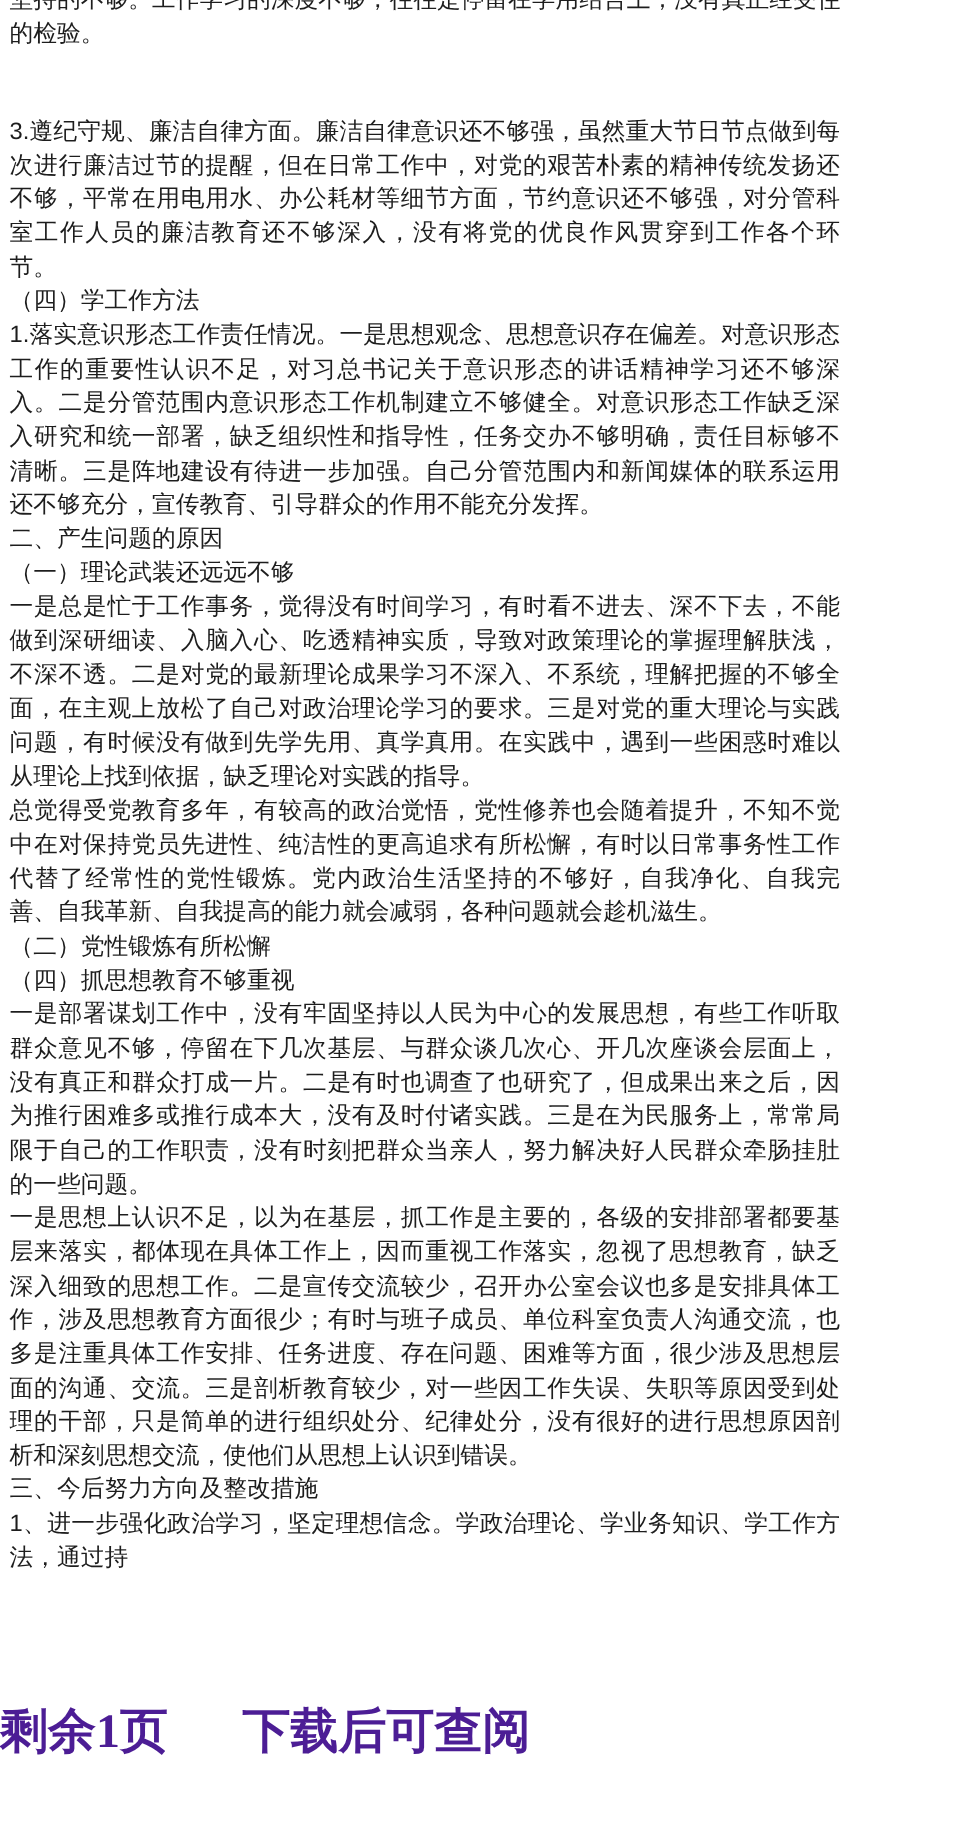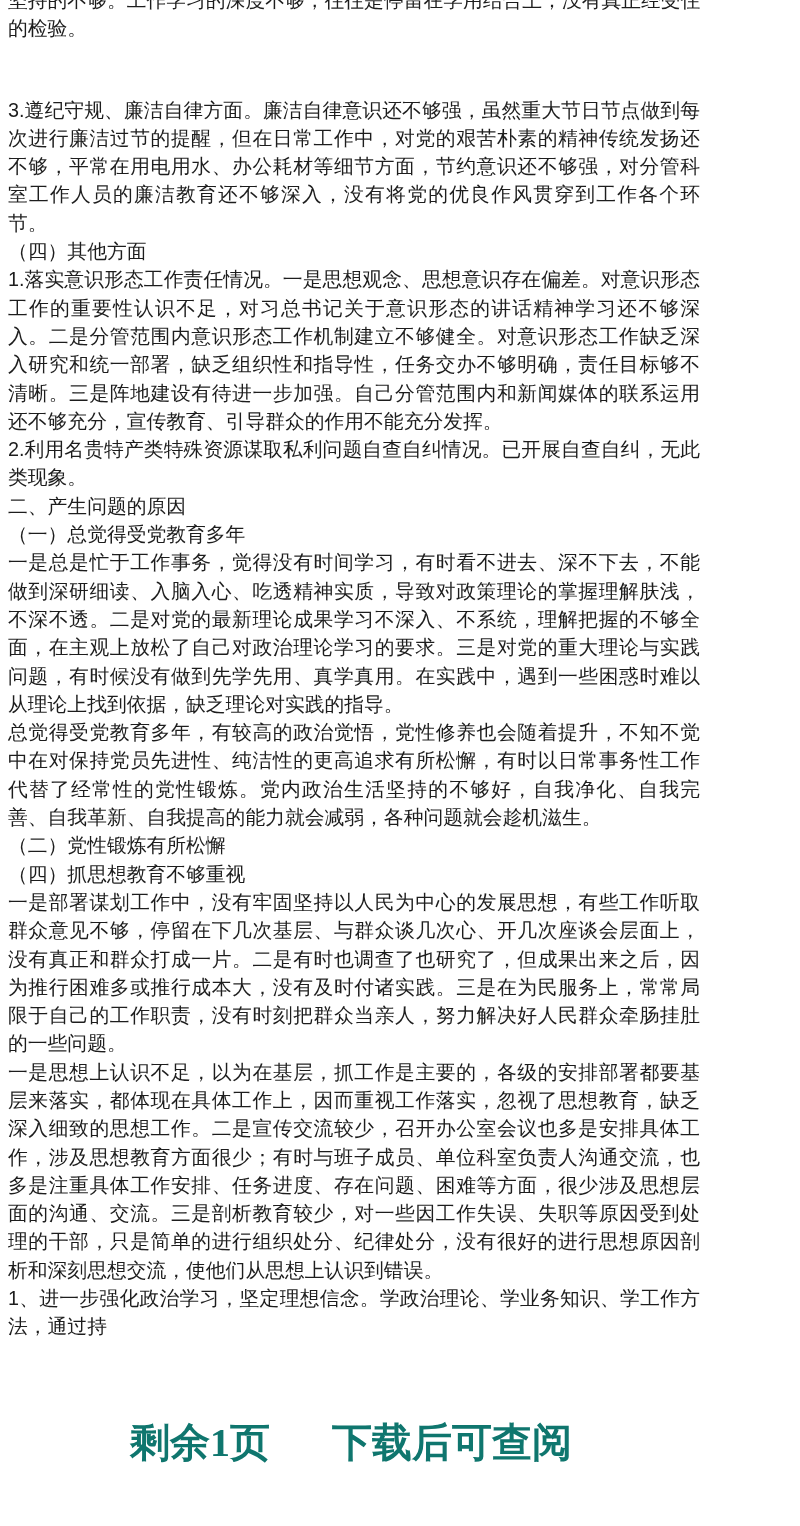--- a/index.html
+++ b/index.html
@@ -36,56 +36,56 @@
     }
     .clipped-para .line {
       white-space: nowrap;
       overflow: hidden;
     }
     .watermark {
       position: absolute;
       left: 0;
       right: 0;
       top: 1420px;
-      text-align: center;
+      text-align: left;
       font-family: "Liberation Serif", "DejaVu Serif", serif;
       font-weight: bold;
       font-size: 40px;
       line-height: 46px;
-      color: #0f766e;
+      color: #4c1d95;
       white-space: nowrap;
     }
     .watermark .remaining {
       margin-right: 62px;
     }
   </style>
 </head>
 <body>
 
 <div class="page">
 
   <div class="text-block">
 
     <div class="clipped-para">
       <div class="line">坚持的不够。工作学习的深度不够，往往是停留在学用结合上，没有真正经受住实际运用</div>
       <div class="line">的检验。</div>
     </div>
 
     <p class="para">3.遵纪守规、廉洁自律方面。廉洁自律意识还不够强，虽然重大节日节点做到每次进行廉洁过节的提醒，但在日常工作中，对党的艰苦朴素的精神传统发扬还不够，平常在用电用水、办公耗材等细节方面，节约意识还不够强，对分管科室工作人员的廉洁教育还不够深入，没有将党的优良作风贯穿到工作各个环节。</p>
-    <p class="para">（四）其他方面</p>
+    <p class="para">（四）学工作方法</p>
     <p class="para">1.落实意识形态工作责任情况。一是思想观念、思想意识存在偏差。对意识形态工作的重要性认识不足，对习总书记关于意识形态的讲话精神学习还不够深入。二是分管范围内意识形态工作机制建立不够健全。对意识形态工作缺乏深入研究和统一部署，缺乏组织性和指导性，任务交办不够明确，责任目标够不清晰。三是阵地建设有待进一步加强。自己分管范围内和新闻媒体的联系运用还不够充分，宣传教育、引导群众的作用不能充分发挥。</p>
-    <p class="para">2.利用名贵特产类特殊资源谋取私利问题自查自纠情况。已开展自查自纠，无此类现象。</p>
     <p class="para">二、产生问题的原因</p>
-    <p class="para">（一）总觉得受党教育多年</p>
+    <p class="para">（一）理论武装还远远不够</p>
     <p class="para">一是总是忙于工作事务，觉得没有时间学习，有时看不进去、深不下去，不能做到深研细读、入脑入心、吃透精神实质，导致对政策理论的掌握理解肤浅，不深不透。二是对党的最新理论成果学习不深入、不系统，理解把握的不够全面，在主观上放松了自己对政治理论学习的要求。三是对党的重大理论与实践问题，有时候没有做到先学先用、真学真用。在实践中，遇到一些困惑时难以从理论上找到依据，缺乏理论对实践的指导。</p>
     <p class="para">总觉得受党教育多年，有较高的政治觉悟，党性修养也会随着提升，不知不觉中在对保持党员先进性、纯洁性的更高追求有所松懈，有时以日常事务性工作代替了经常性的党性锻炼。党内政治生活坚持的不够好，自我净化、自我完善、自我革新、自我提高的能力就会减弱，各种问题就会趁机滋生。</p>
     <p class="para">（二）党性锻炼有所松懈</p>
     <p class="para">（四）抓思想教育不够重视</p>
     <p class="para">一是部署谋划工作中，没有牢固坚持以人民为中心的发展思想，有些工作听取群众意见不够，停留在下几次基层、与群众谈几次心、开几次座谈会层面上，没有真正和群众打成一片。二是有时也调查了也研究了，但成果出来之后，因为推行困难多或推行成本大，没有及时付诸实践。三是在为民服务上，常常局限于自己的工作职责，没有时刻把群众当亲人，努力解决好人民群众牵肠挂肚的一些问题。</p>
     <p class="para">一是思想上认识不足，以为在基层，抓工作是主要的，各级的安排部署都要基层来落实，都体现在具体工作上，因而重视工作落实，忽视了思想教育，缺乏深入细致的思想工作。二是宣传交流较少，召开办公室会议也多是安排具体工作，涉及思想教育方面很少；有时与班子成员、单位科室负责人沟通交流，也多是注重具体工作安排、任务进度、存在问题、困难等方面，很少涉及思想层面的沟通、交流。三是剖析教育较少，对一些因工作失误、失职等原因受到处理的干部，只是简单的进行组织处分、纪律处分，没有很好的进行思想原因剖析和深刻思想交流，使他们从思想上认识到错误。</p>
+    <p class="para">三、今后努力方向及整改措施</p>
     <p class="para">1、进一步强化政治学习，坚定理想信念。学政治理论、学业务知识、学工作方法，通过持</p>
 
   </div>
 
   <div class="watermark">
     <span class="remaining">剩余1页</span><span>下载后可查阅</span>
   </div>
 
 </div>
 

